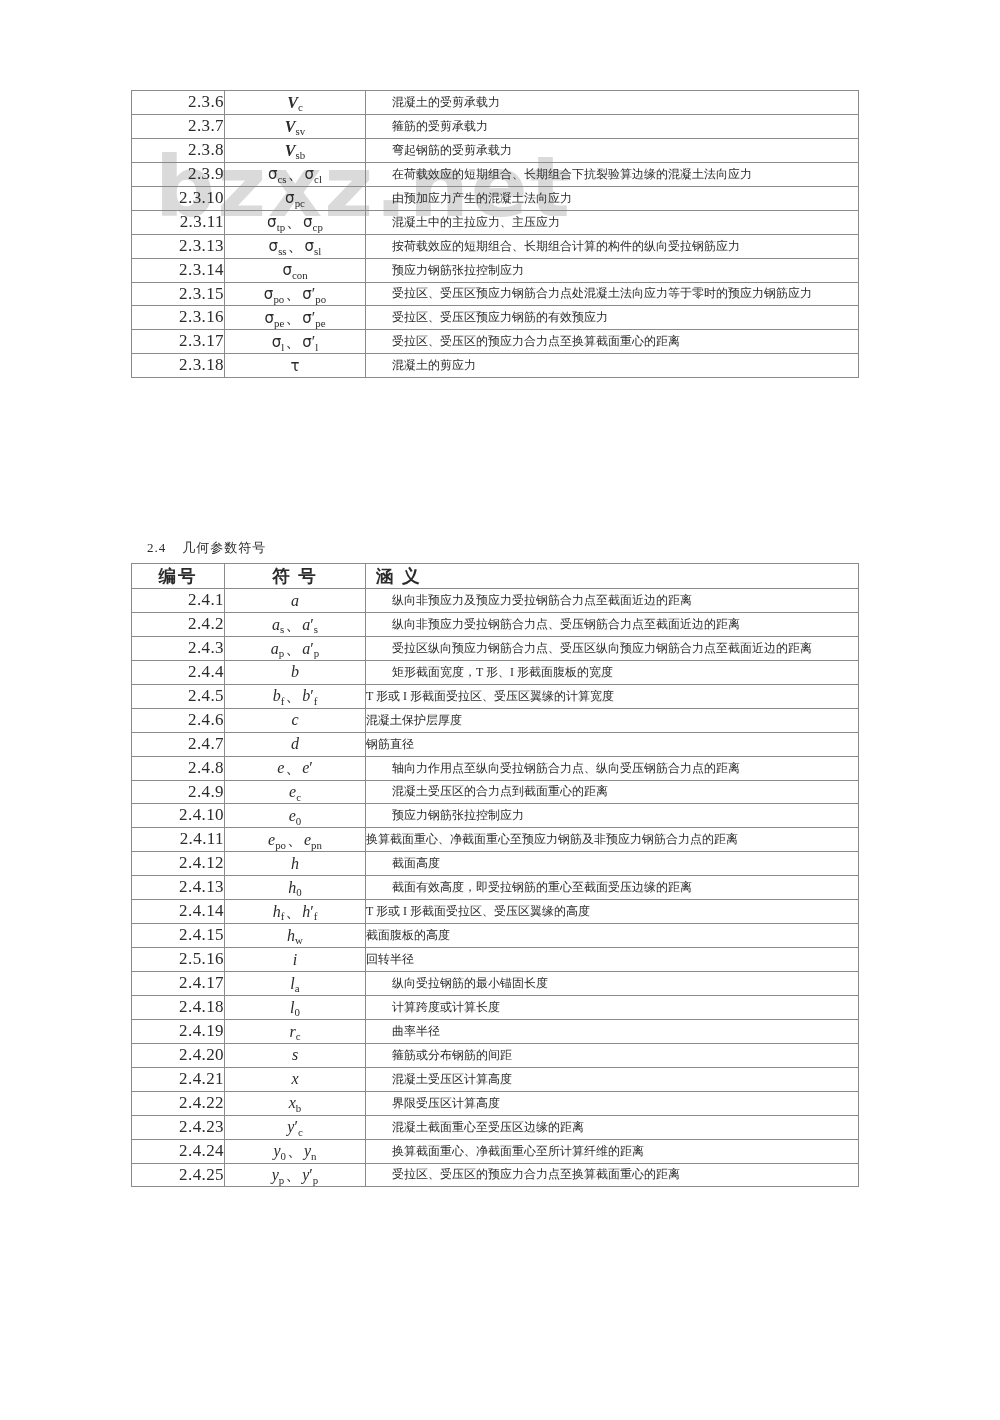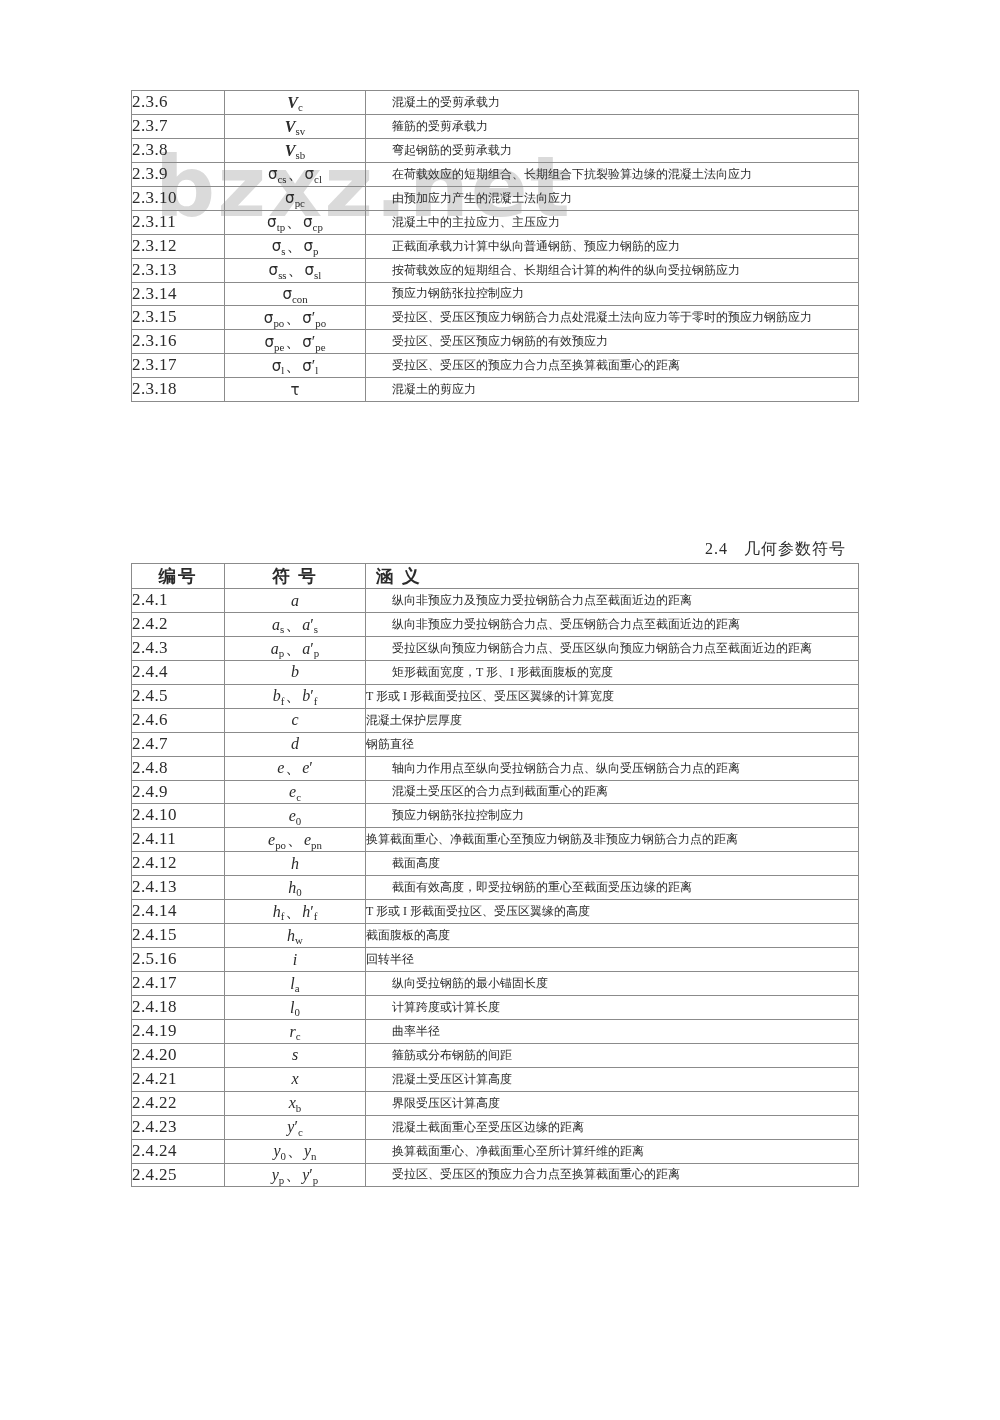--- a/index.html
+++ b/index.html
@@ -51,21 +51,21 @@
     border: 1px solid #8b8b8b;
     padding: 0;
     vertical-align: middle;
     background: transparent;
   }
   table.sym col.c-no   { width: 93px; }
   table.sym col.c-sym  { width: 141px; }
   table.sym col.c-mean { width: 493px; }
 
   .cell-no {
-    text-align: left;
+    text-align: right;
     font-size: 17px;
     font-family: "Liberation Serif", serif;
     line-height: 1.35;
     padding: 2px 0 3px 0;
     letter-spacing: .4px;
   }
   .cell-sym {
     text-align: center;
     font-size: 16px;
     font-family: "Liberation Serif", serif;
@@ -93,24 +93,24 @@
     top: .32em;
     font-style: normal;
     font-family: "Liberation Serif", serif;
   }
   .pr { font-style: normal; }
   .sep { letter-spacing: 0; padding: 0 1px; }
 
   
   .sec-head {
     position: absolute;
-    left: 119px;
+    left: 147px;
     width: 727px;
-    text-align: right;
-    font-size: 16px;
+    text-align: left;
+    font-size: 13px;
     font-weight: 400;
     z-index: 2;
     letter-spacing: 1px;
   }
   .sec-head .num { margin-right: 16px; }
 
   th.hcell {
     font-weight: 700;
     font-size: 17.5px;
     text-align: center;
@@ -156,25 +156,20 @@
           </tr>
           <tr>
             <td class="cell-no">2.3.10</td>
             <td class="cell-sym"><span class="gk">σ</span><sub>pc</sub></td>
             <td class="cell-mean">由预加应力产生的混凝土法向应力</td>
           </tr>
           <tr>
             <td class="cell-no">2.3.11</td>
             <td class="cell-sym"><span class="gk">σ</span><sub>tp</sub><span class="sep">、</span><span class="gk">σ</span><sub>cp</sub></td>
             <td class="cell-mean">混凝土中的主拉应力、主压应力</td>
-          </tr>
-          <tr>
-            <td class="cell-no">2.3.12</td>
-            <td class="cell-sym"><span class="gk">σ</span><sub>s</sub><span class="sep">、</span><span class="gk">σ</span><sub>p</sub></td>
-            <td class="cell-mean">正截面承载力计算中纵向普通钢筋、预应力钢筋的应力</td>
           </tr>
           <tr>
             <td class="cell-no">2.3.13</td>
             <td class="cell-sym"><span class="gk">σ</span><sub>ss</sub><span class="sep">、</span><span class="gk">σ</span><sub>sl</sub></td>
             <td class="cell-mean">按荷载效应的短期组合、长期组合计算的构件的纵向受拉钢筋应力</td>
           </tr>
           <tr>
             <td class="cell-no">2.3.14</td>
             <td class="cell-sym"><span class="gk">σ</span><sub>con</sub></td>
             <td class="cell-mean">预应力钢筋张拉控制应力</td>

